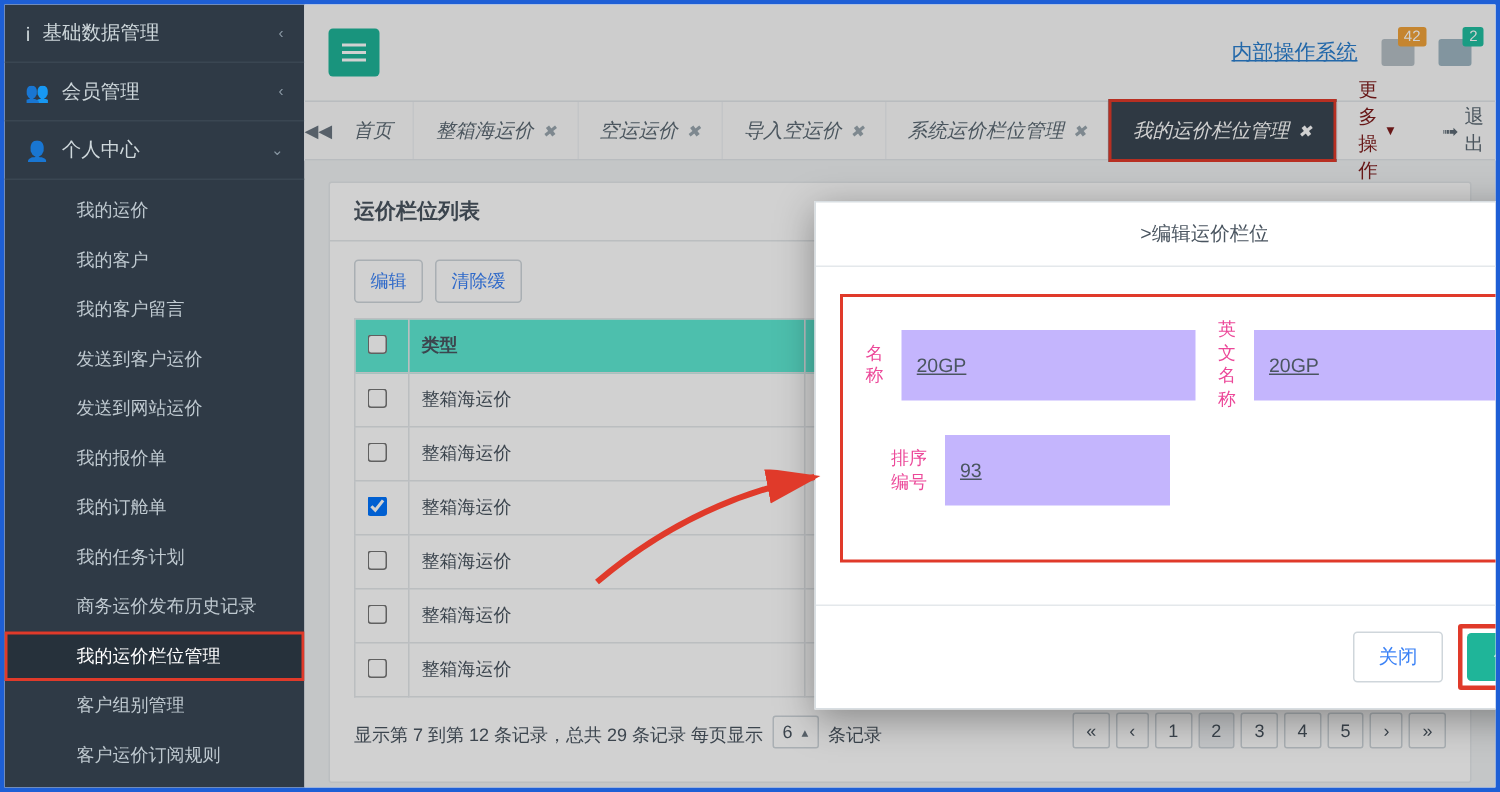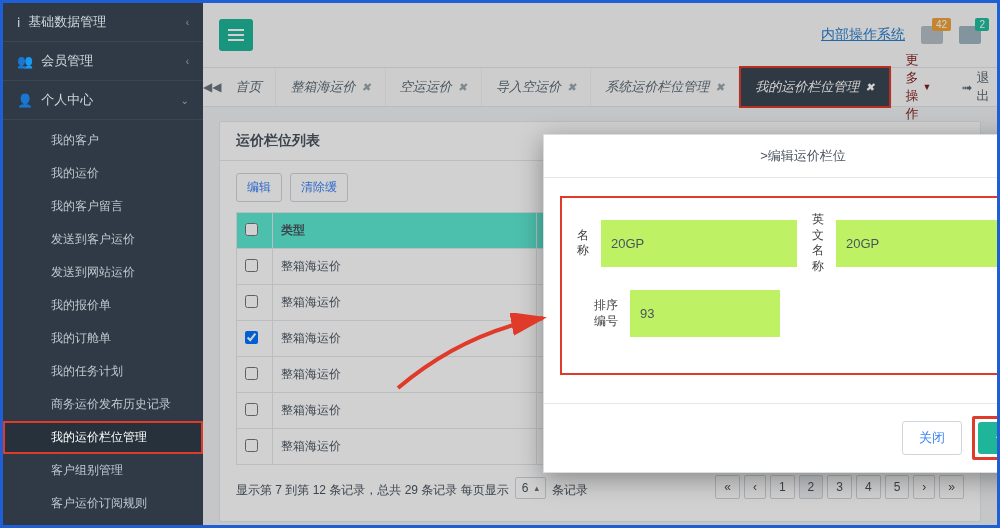--- a/index.html
+++ b/index.html
@@ -45,22 +45,22 @@
 .pager { margin-left: auto; display: flex; gap: 4px; }
 .pg { border: 1px solid #cfd6db; background: #fff; padding: 4px 8px; border-radius: 2px; cursor: pointer; font-size: 12px; color: #4a5560; }
 .pg.current { background: #eef1f3; }
 .sel { border: 1px solid #cfd6db; padding: 3px 6px; border-radius: 2px; display: inline-flex; align-items: center; gap: 6px; font-size: 12px; }
 .sel .caret { font-size: 9px; color: #6b7680; }
 .modal { position: absolute; left: 340px; top: 131px; width: 520px; background: #fff; border: 1px solid #d8dee2; box-shadow: 0 6px 24px rgba(0,0,0,.35); }
 .modal-head { padding: 12px 16px; border-bottom: 1px solid #e4e8eb; text-align: center; color: #4a5560; position: relative; }
 .modal-body { padding: 18px 16px 28px; }
 .form-area { border: 2px solid #e03a2a; padding: 14px 12px 20px; }
 .frow { display: flex; align-items: center; gap: 12px; margin-bottom: 16px; }
-.flabel { width: 44px; text-align: right; color: #404040; font-size: 12px; line-height: 1.3; }
-.finput { background: #bef264; border: none; padding: 16px 10px; font-size: 13px; color: #4a5560; flex: 1; }
+.flabel { width: 44px; text-align: right; color: #ec4899; font-size: 12px; line-height: 1.3; }
+.finput { background: #c4b5fd; border: none; padding: 16px 10px; font-size: 13px; color: #4a5560; flex: 1; text-decoration: underline; }
 .finput.narrow { width: 150px; flex: none; }
 .modal-foot { padding: 12px 16px; border-top: 1px solid #e4e8eb; display: flex; justify-content: flex-end; gap: 10px; align-items: center; }
 .btn-close { border: 1px solid #cfd6db; background: #fff; border-radius: 3px; padding: 7px 16px; font-size: 13px; color: #3b82f6; cursor: pointer; }
 .btn-save { background: #1fb599; color: #fff; border: none; border-radius: 3px; padding: 7px 18px; font-size: 13px; cursor: pointer; }
 .callout-save { border: 3px solid #e03a2a; padding: 3px; border-radius: 2px; }
 .red-arrow { position: absolute; pointer-events: none; }
 .arrow1 { left: 190px; top: 310px; width: 160px; height: 80px; }
 .icon-glyph { font-family: Arial, sans-serif; }
 </style>
 </head>
@@ -78,22 +78,22 @@
       <span class="icon-glyph">👥</span>
       <span>会员管理</span>
       <span class="arrow">‹</span>
     </div>
     <div class="group-header">
       <span class="icon-glyph">👤</span>
       <span>个人中心</span>
       <span class="arrow">⌄</span>
     </div>
     <ul id="sidebar-list">
+        <li>我的运价</li>
         <li>我的客户</li>
-        <li>我的运价</li>
         <li>我的客户留言</li>
         <li>发送到客户运价</li>
         <li>发送到网站运价</li>
         <li>我的报价单</li>
         <li>我的订舱单</li>
         <li>我的任务计划</li>
         <li>商务运价发布历史记录</li>
         <li class="active">我的运价栏位管理</li>
         <li>客户组别管理</li>
         <li>客户运价订阅规则</li>

